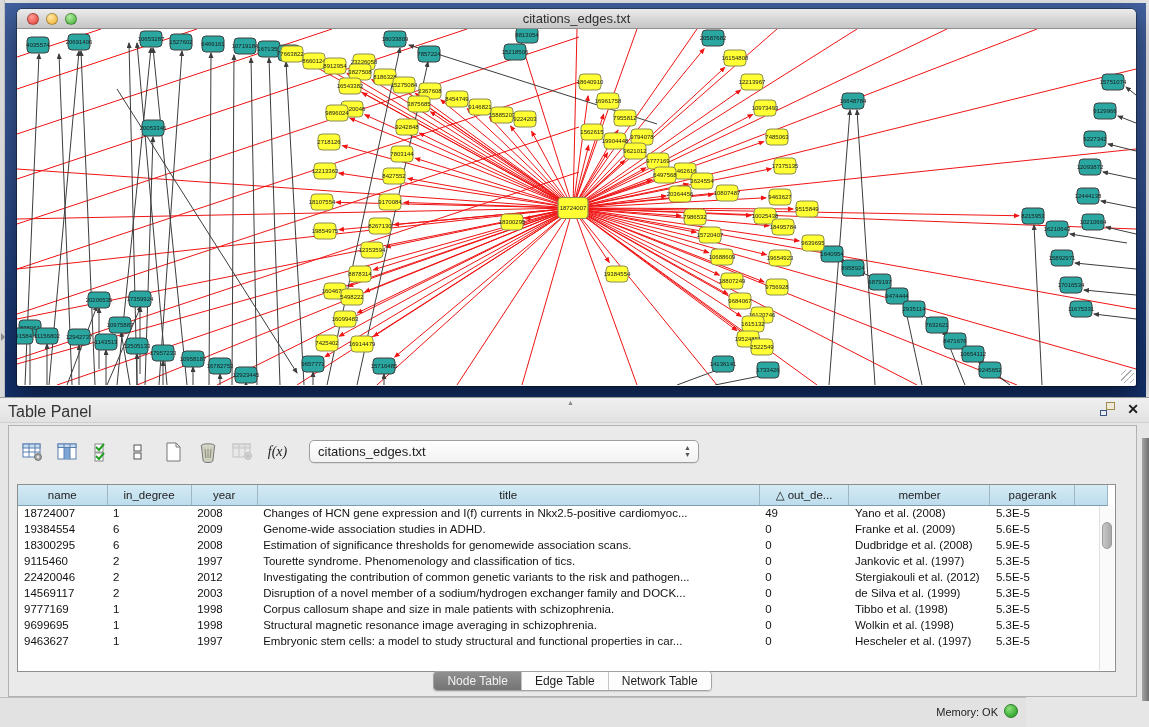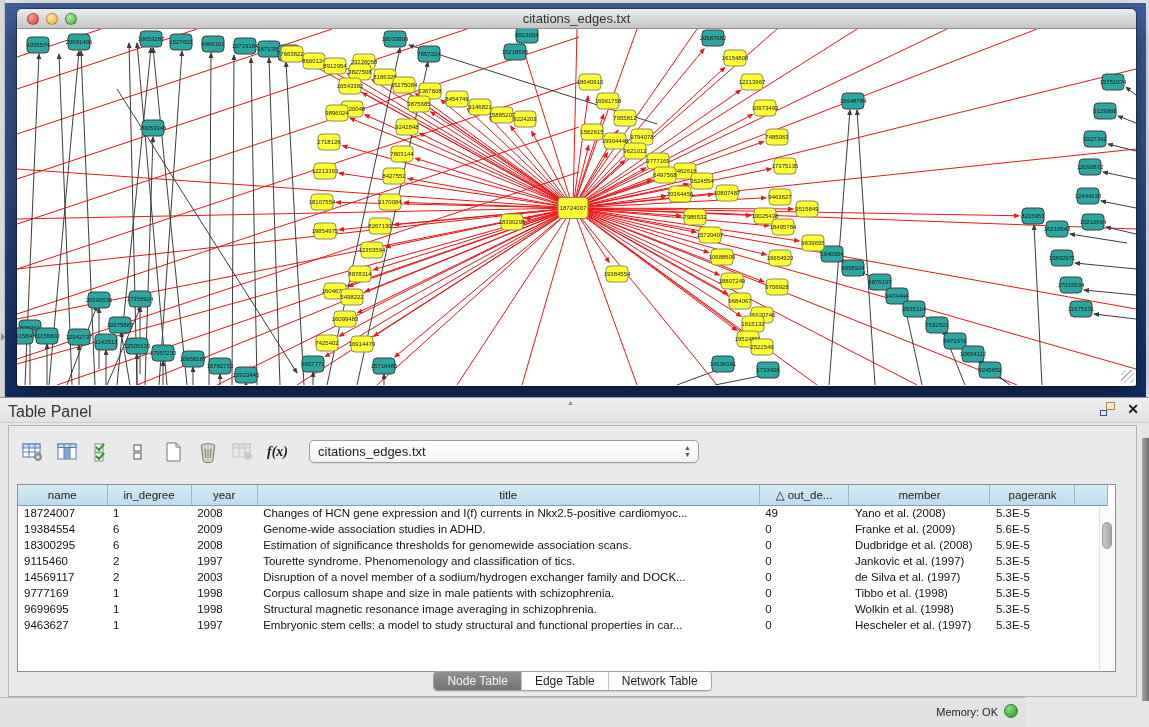--- a/index.html
+++ b/index.html
@@ -41,21 +41,21 @@
   .tp-icons { position:absolute; right:10px; top:4px; display:flex; gap:12px; align-items:center;}
   .float-ico { position:relative; width:15px; height:14px; }
   .float-ico .sq1 { position:absolute; right:0; top:0; width:9px; height:8px; border:1px solid #a08a4d; background:#efe9d8;}
   .float-ico .sq2 { position:absolute; left:0; bottom:0; width:7px; height:6px; border:1px solid #3c5480; background:#e8ecf4;}
   .close-x { font-size:14px; font-weight:bold; color:#1a1a1a; line-height:14px; cursor:default;}
 
   .panel-content { position:absolute; left:8px; top:27px; width:1129px; height:272px;
     border:1px solid #b2b2b2; background:#eaeaea; }
   .toolbar { position:absolute; left:10px; top:12px; display:flex; align-items:center; gap:8px; }
   .tbtn { width:27px; height:27px; display:flex; align-items:center; justify-content:center; border-radius:3px;}
-  .fx { font-family:"Liberation Serif", serif; font-style:italic; font-size:14px; color:#222; font-weight:bold;}
+  .fx { font-family:"Liberation Serif", serif; font-style:italic; font-size:14px; color:#222; font-weight:normal;}
   .net-select { margin-left:10px; width:390px; height:23px; background:linear-gradient(#ffffff,#f2f2f2);
     border:1px solid #9e9e9e; border-radius:5px; display:flex; align-items:center; padding:0 8px;
     font-size:13px; color:#1e1e1e; position:relative; box-shadow:0 1px 1px rgba(0,0,0,.08);}
   .stepper { position:absolute; right:7px; top:3px; display:flex; flex-direction:column; line-height:7px;
     font-size:7px; color:#555; }
 
   .table-wrap { position:absolute; left:8px; top:58px; width:1099px; height:188px; background:#fff;
     border:1px solid #8e8e8e; overflow:hidden; }
   table { border-collapse:collapse; table-layout:fixed; }
   th { background:linear-gradient(#d3eaf4,#bddcec); border-right:1px solid #9cb8c6; border-bottom:1px solid #7f9dac;
@@ -914,26 +914,36 @@
               <td>9115460</td>
               <td>2</td>
               <td>1997</td>
               <td>Tourette syndrome. Phenomenology and classification of tics.</td>
               <td>0</td>
               <td>Jankovic et al. (1997)</td>
               <td>5.3E-5</td>
               <td></td>
             </tr>
             <tr>
+              <td>22420046</td>
+              <td>2</td>
+              <td>2012</td>
+              <td>Investigating the contribution of common genetic variants to the risk and pathogen...</td>
+              <td>0</td>
+              <td>Stergiakouli et al. (2012)</td>
+              <td>5.5E-5</td>
+              <td></td>
+            </tr>
+            <tr>
               <td>14569117</td>
               <td>2</td>
               <td>2003</td>
               <td>Disruption of a novel member of a sodium/hydrogen exchanger family and DOCK...</td>
               <td>0</td>
-              <td>de Silva et al. (1997)</td>
+              <td>de Silva et al. (1999)</td>
               <td>5.3E-5</td>
               <td></td>
             </tr>
             <tr>
               <td>9777169</td>
               <td>1</td>
               <td>1998</td>
               <td>Corpus callosum shape and size in male patients with schizophrenia.</td>
               <td>0</td>
               <td>Tibbo et al. (1998)</td>

